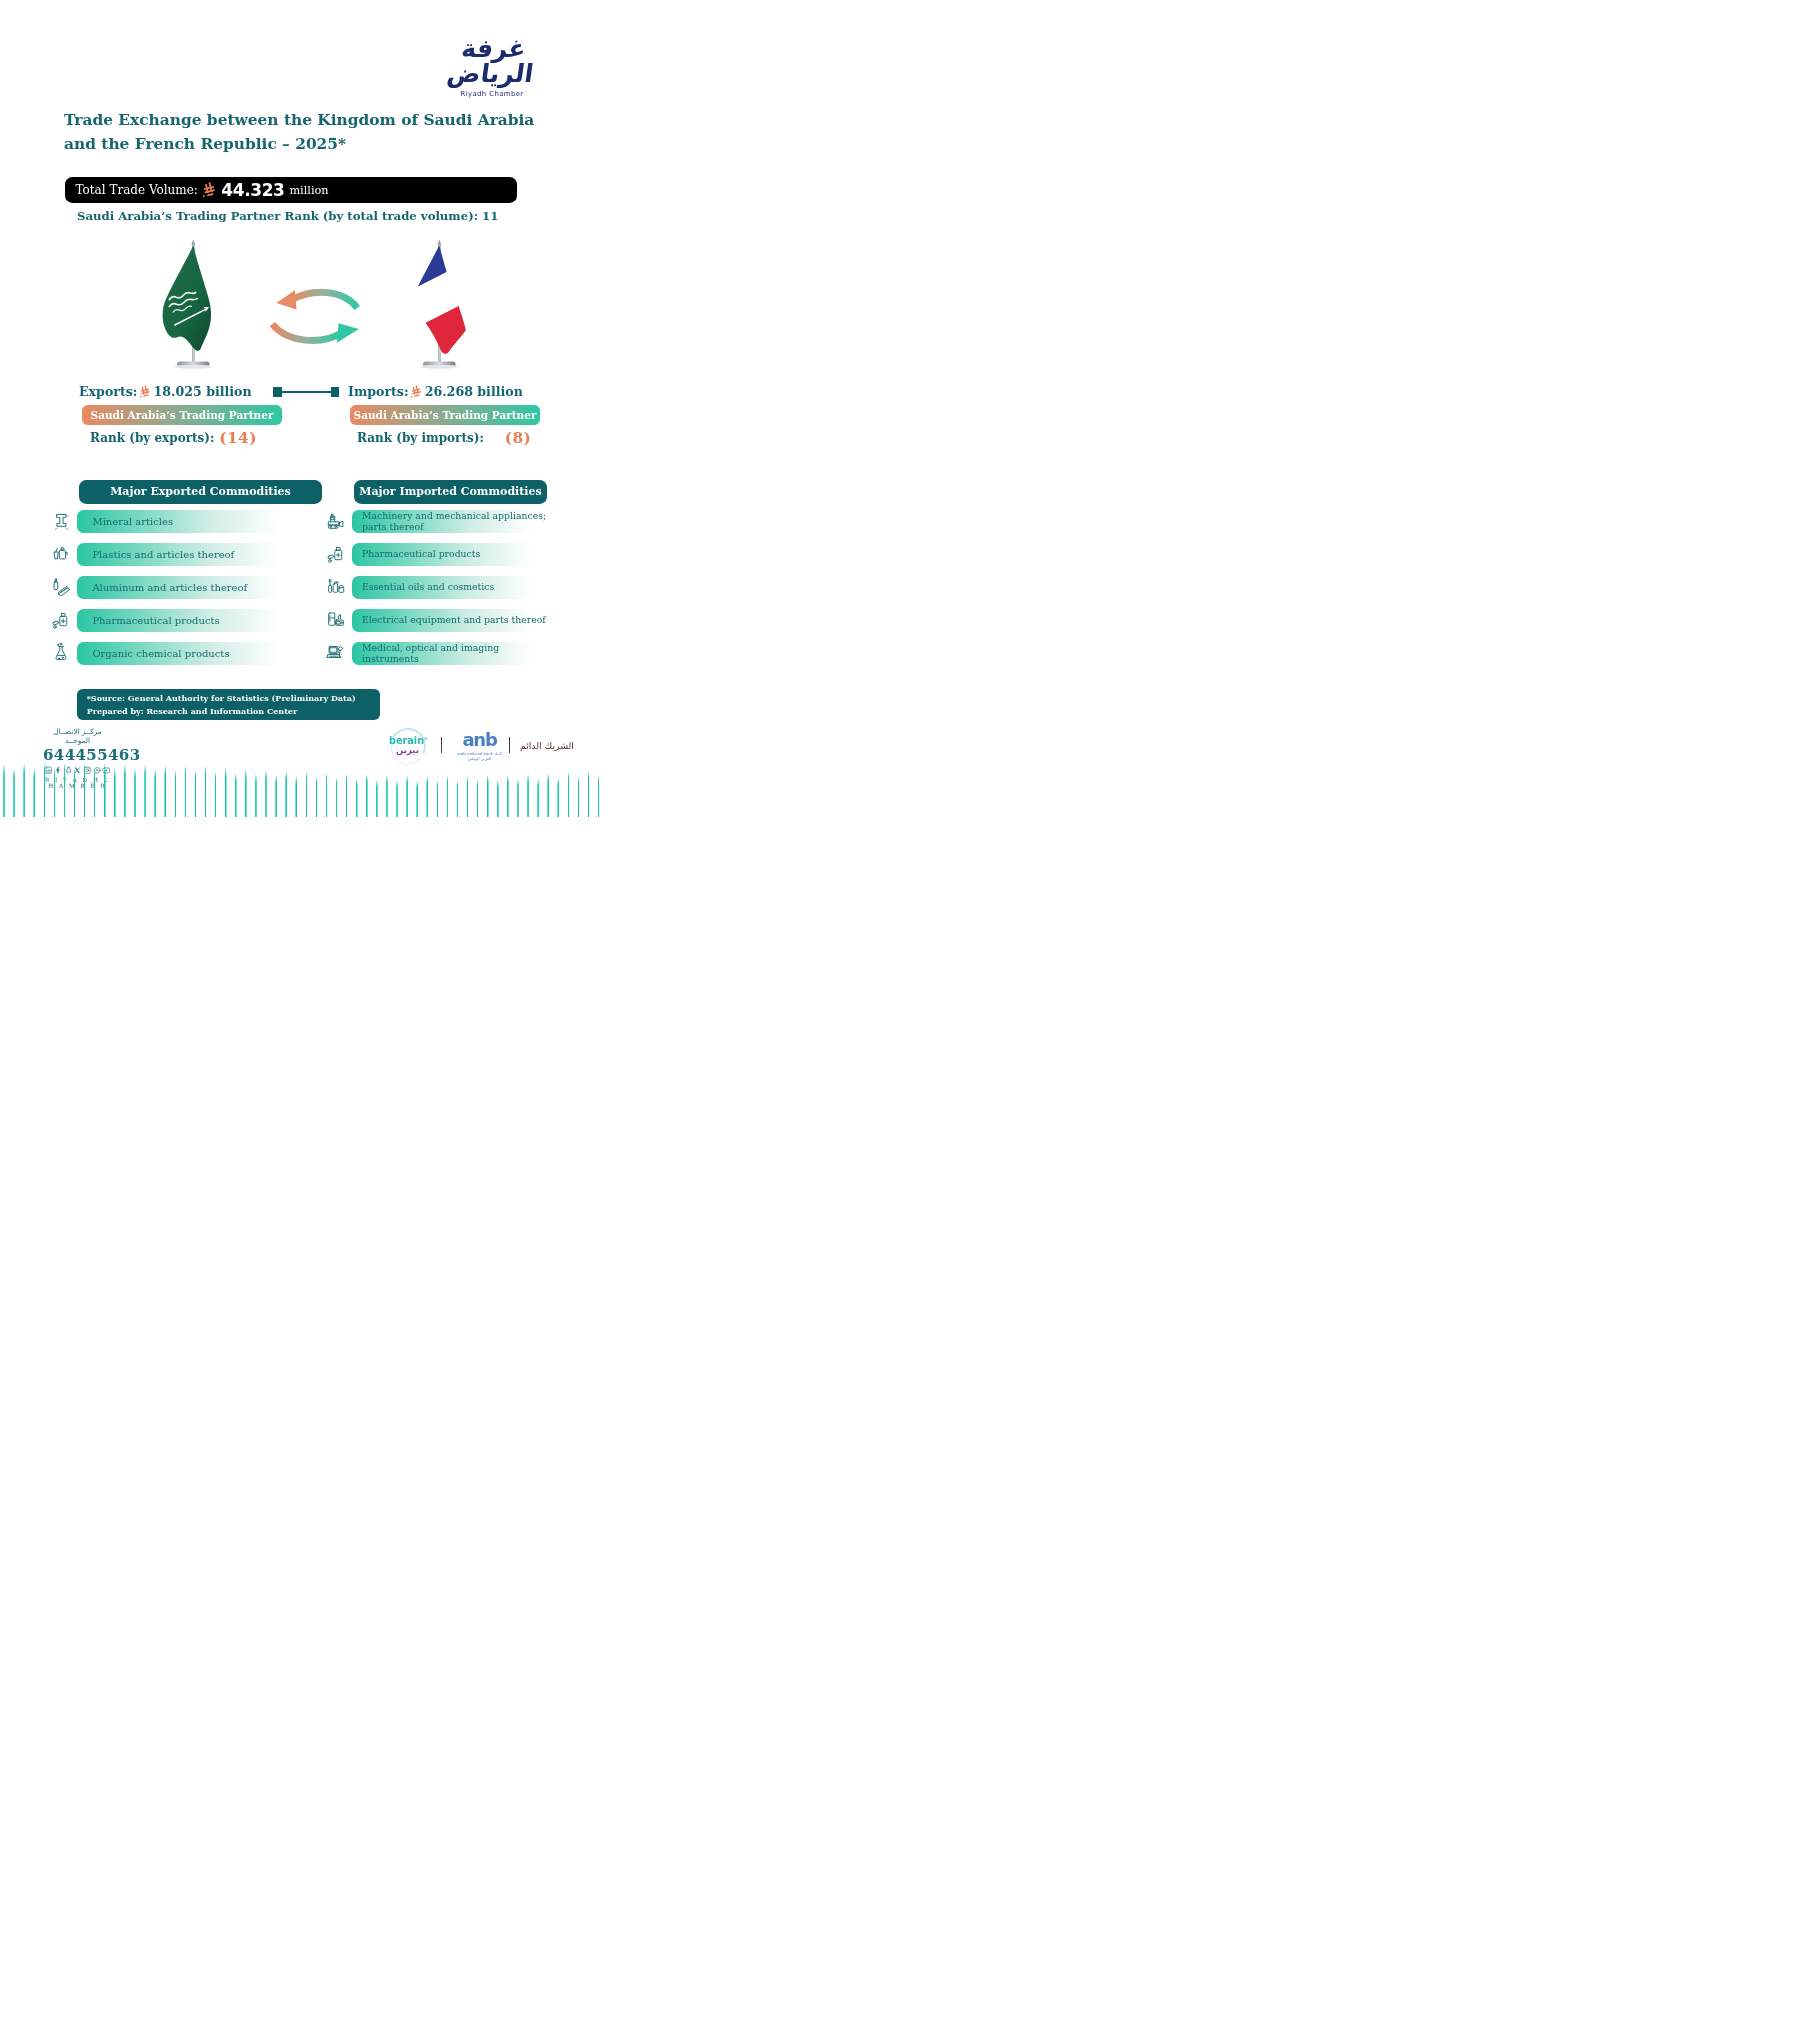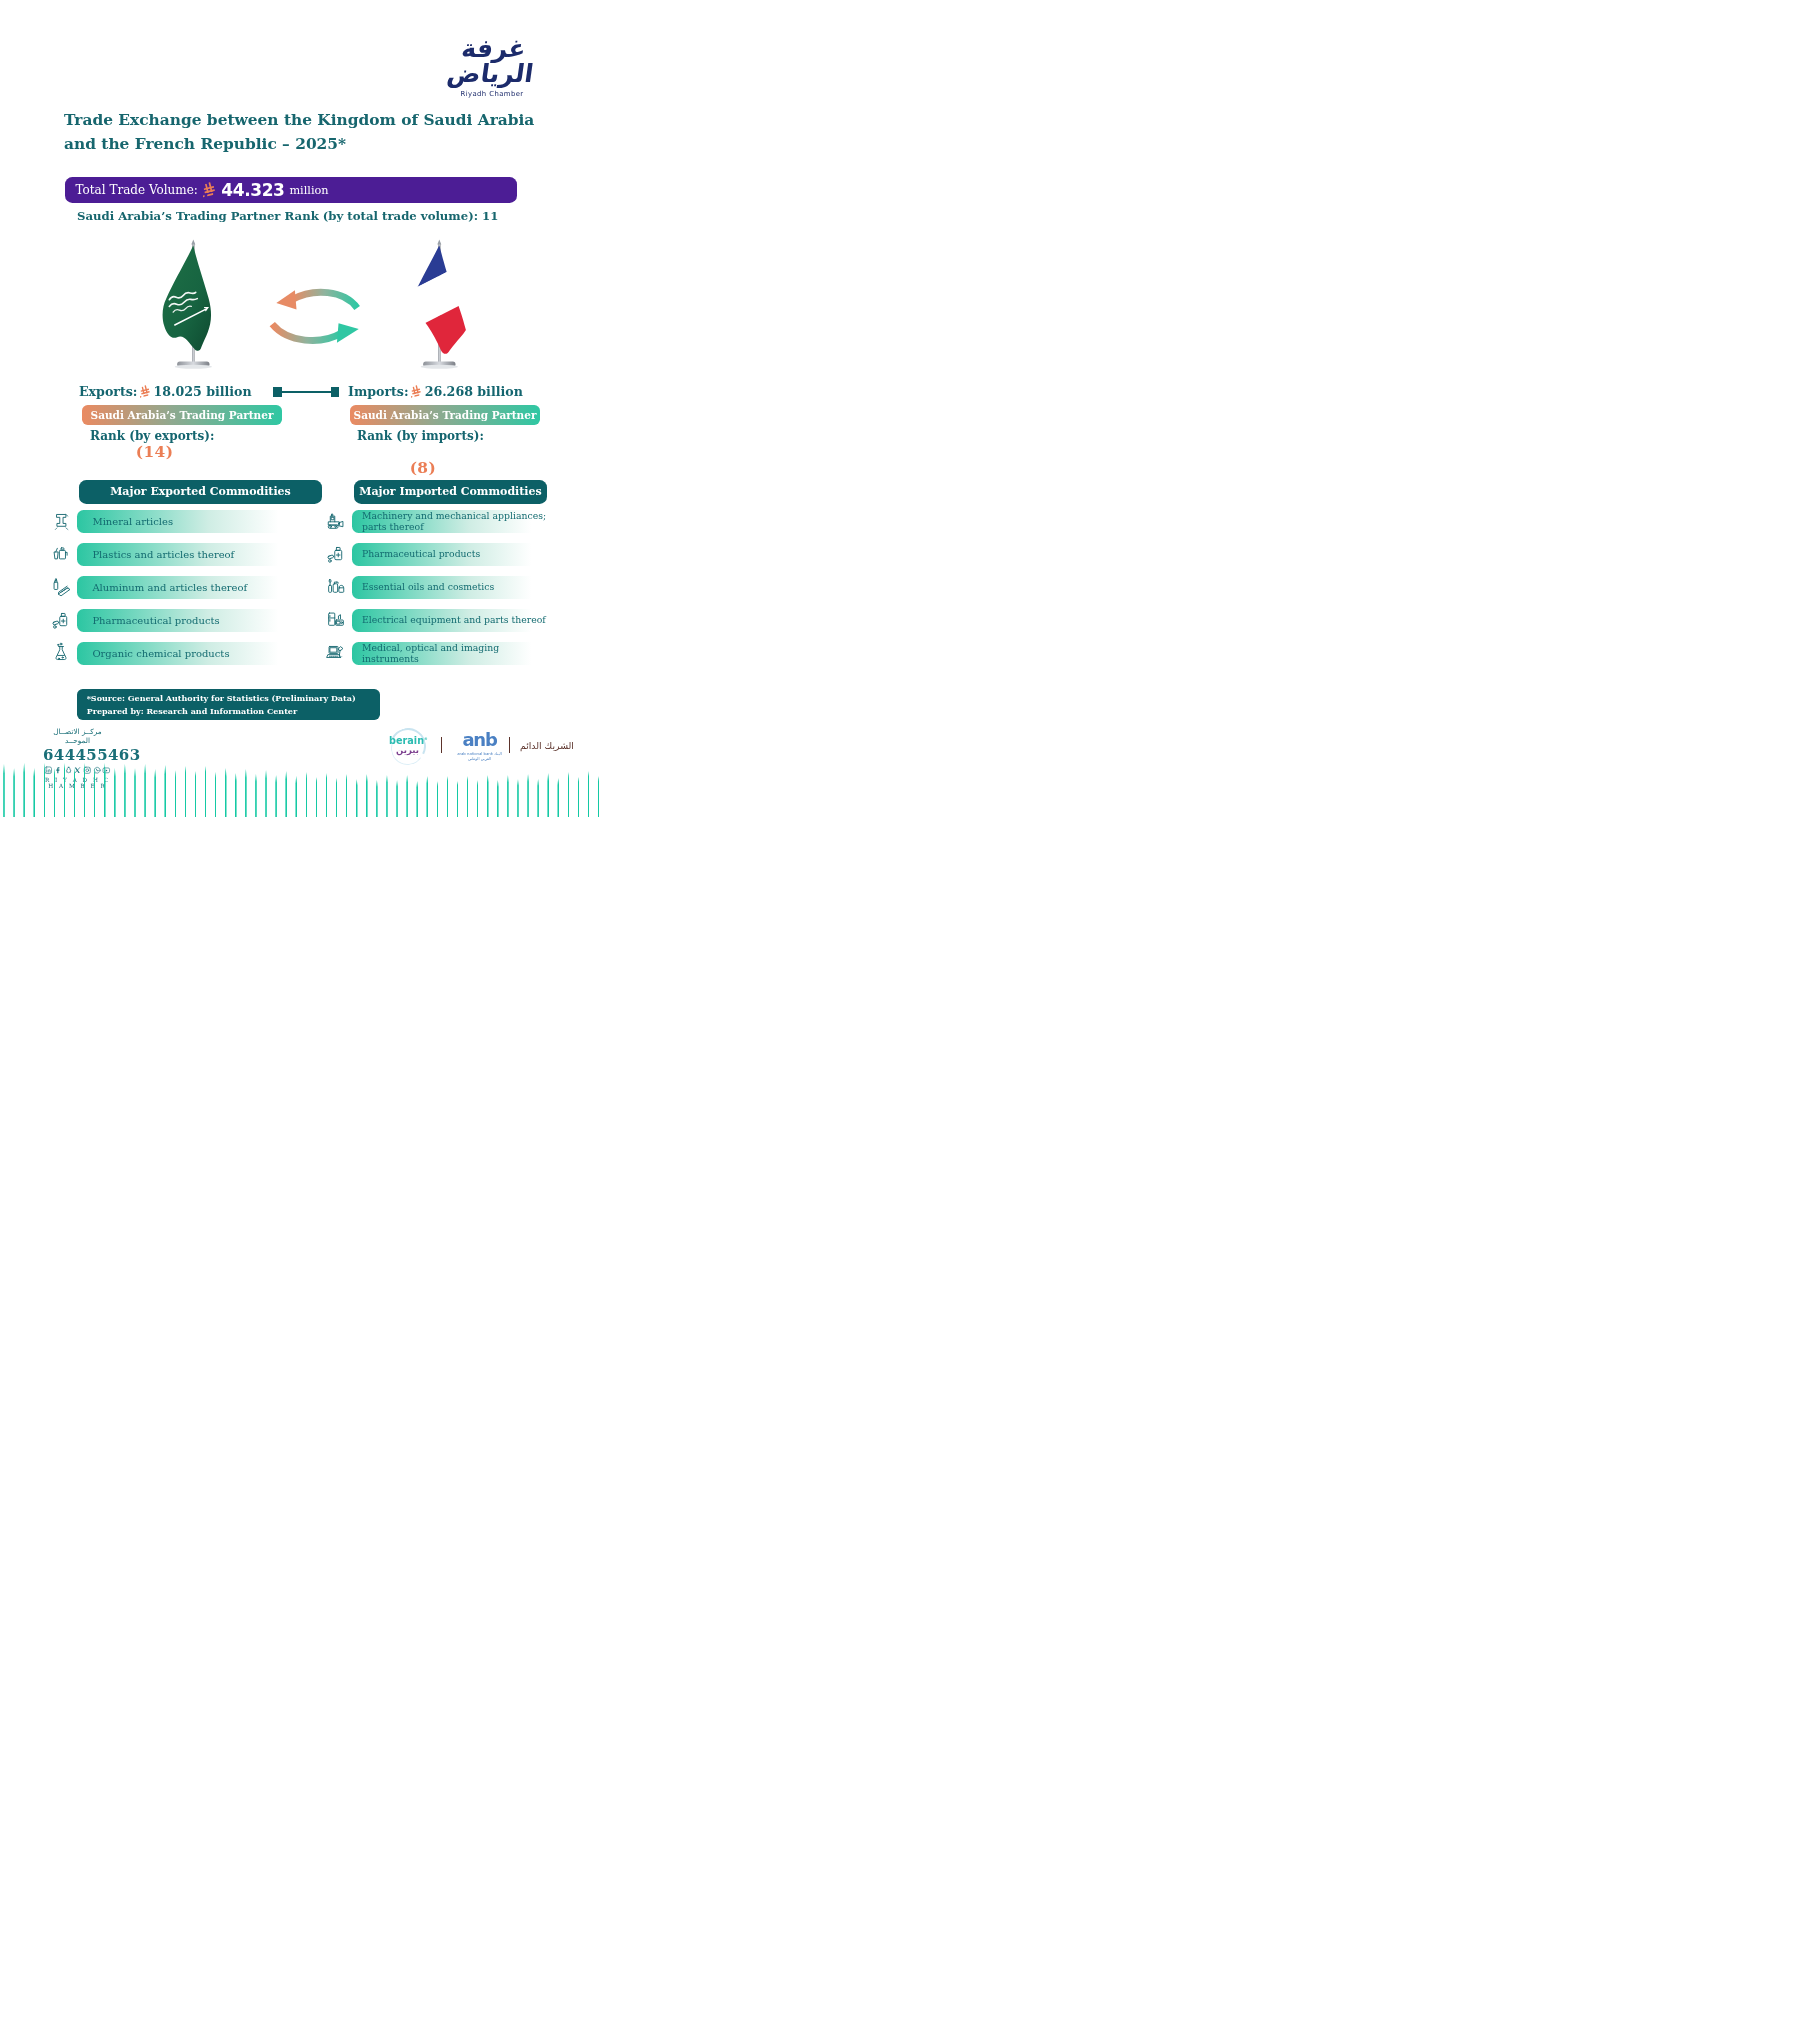--- a/index.html
+++ b/index.html
@@ -11,21 +11,21 @@
   .logo-ar{font-family:"DejaVu Sans","Liberation Sans",sans-serif;font-weight:bold;
            font-size:25px;line-height:1;transform:skewX(-8deg);letter-spacing:-0.8px;}
   .logo-en{margin-top:4px;font-family:"DejaVu Sans","Liberation Sans",sans-serif;
            font-size:6.9px;letter-spacing:0.4px;color:#1C2B6B;}
 
   
   .title{position:absolute;left:64px;top:109px;width:486px;
          font-size:15.4px;font-weight:bold;color:#17666E;line-height:1.55;}
 
   
-  .banner{position:absolute;left:65px;top:177px;width:452px;height:26px;background:#4c1d95;
+  .banner{position:absolute;left:65px;top:177px;width:452px;height:26px;background:#000000;
           border-radius:7.3px;display:flex;align-items:center;padding-left:10.5px;box-sizing:border-box;color:#fff;}
   .banner-label{font-size:12px;}
   .banner-riyal{margin:0 4px 0 5.7px;display:flex;align-items:center;}
   .banner-value{font-family:"DejaVu Sans","Liberation Sans",sans-serif;font-weight:bold;font-size:17px;letter-spacing:-0.4px;}
   .banner-unit{font-size:11.3px;margin-left:4.9px;}
 
   .rankline{position:absolute;left:77px;top:209px;font-size:11.7px;font-weight:bold;color:#17666E;}
 
   
   .flag-svg{position:absolute;top:238px;width:71px;height:134px;}
@@ -42,21 +42,21 @@
   .divider .cap{position:absolute;top:0;width:8.5px;height:9.7px;background:#0C6066;}
   .divider .cap.right{right:0;}
   .divider .bar{position:absolute;top:4px;left:4px;right:4px;height:2px;background:#0C6066;}
 
   
   .badge{position:absolute;top:405px;height:20px;border-radius:5.7px;color:#fff;font-weight:bold;font-size:10.5px;
          display:flex;align-items:center;justify-content:center;
          background:linear-gradient(90deg,#EA8A62 0%,#8FA98F 45%,#2FC7A3 100%);}
   .badge.left{left:82px;width:200px;}
   .badge.right{left:350px;width:190px;}
-  .rankrow{position:absolute;top:429px;font-size:12px;font-weight:bold;color:#14656F;display:flex;align-items:center;flex-direction:column;}
+  .rankrow{position:absolute;top:429px;font-size:12px;font-weight:bold;color:#14656F;display:flex;align-items:center;}
   .rankrow.left{left:90px;}
   .rankrow.right{left:357px;gap:16px;}
   .rankrow .num{color:#EB7E55;font-size:15.4px;margin-left:4.9px;letter-spacing:0.4px;}
 
   
   .col-header{position:absolute;top:480px;height:23.5px;background:#0C6066;border-radius:7.3px;color:#fff;
               font-weight:bold;font-size:11px;display:flex;align-items:center;justify-content:center;}
   .col-header.left{left:79px;width:243px;}
   .col-header.right{left:354px;width:193px;}
 

